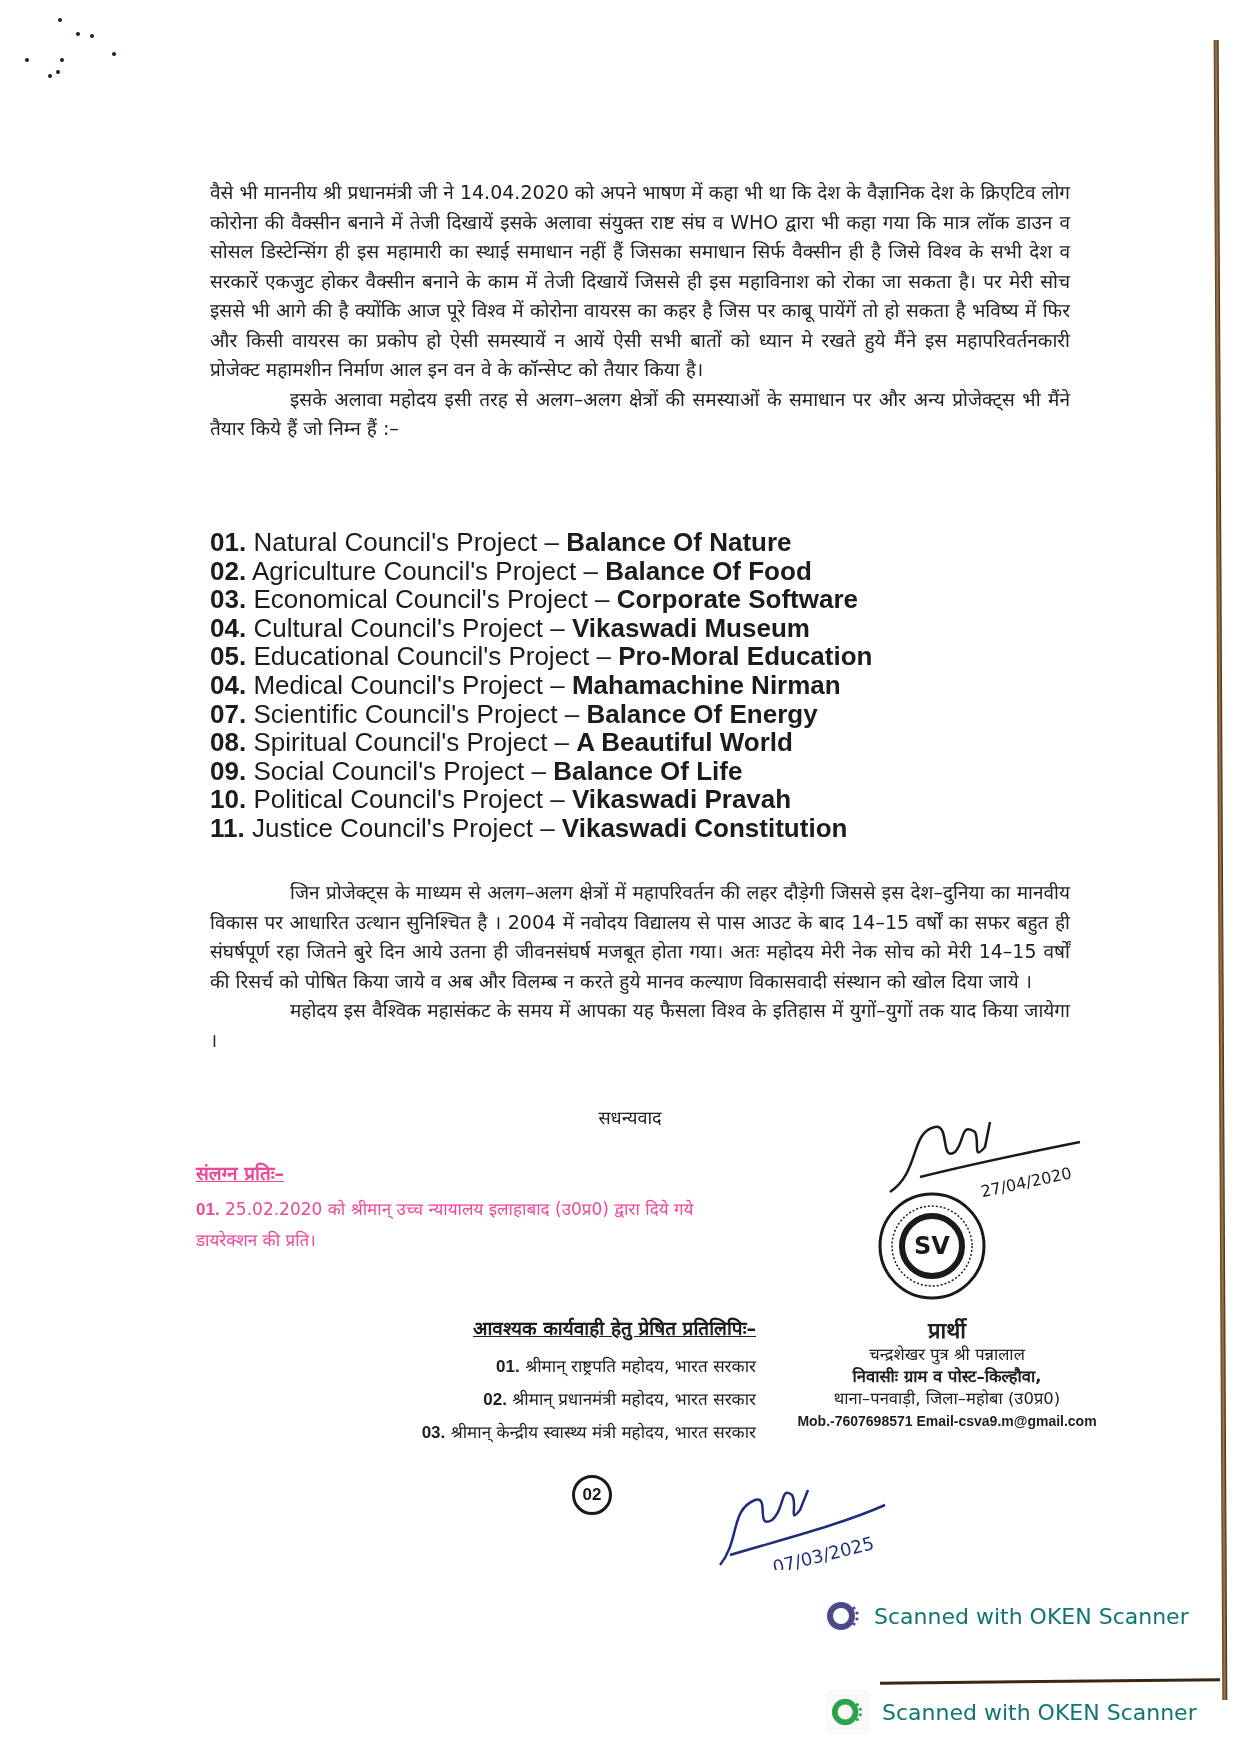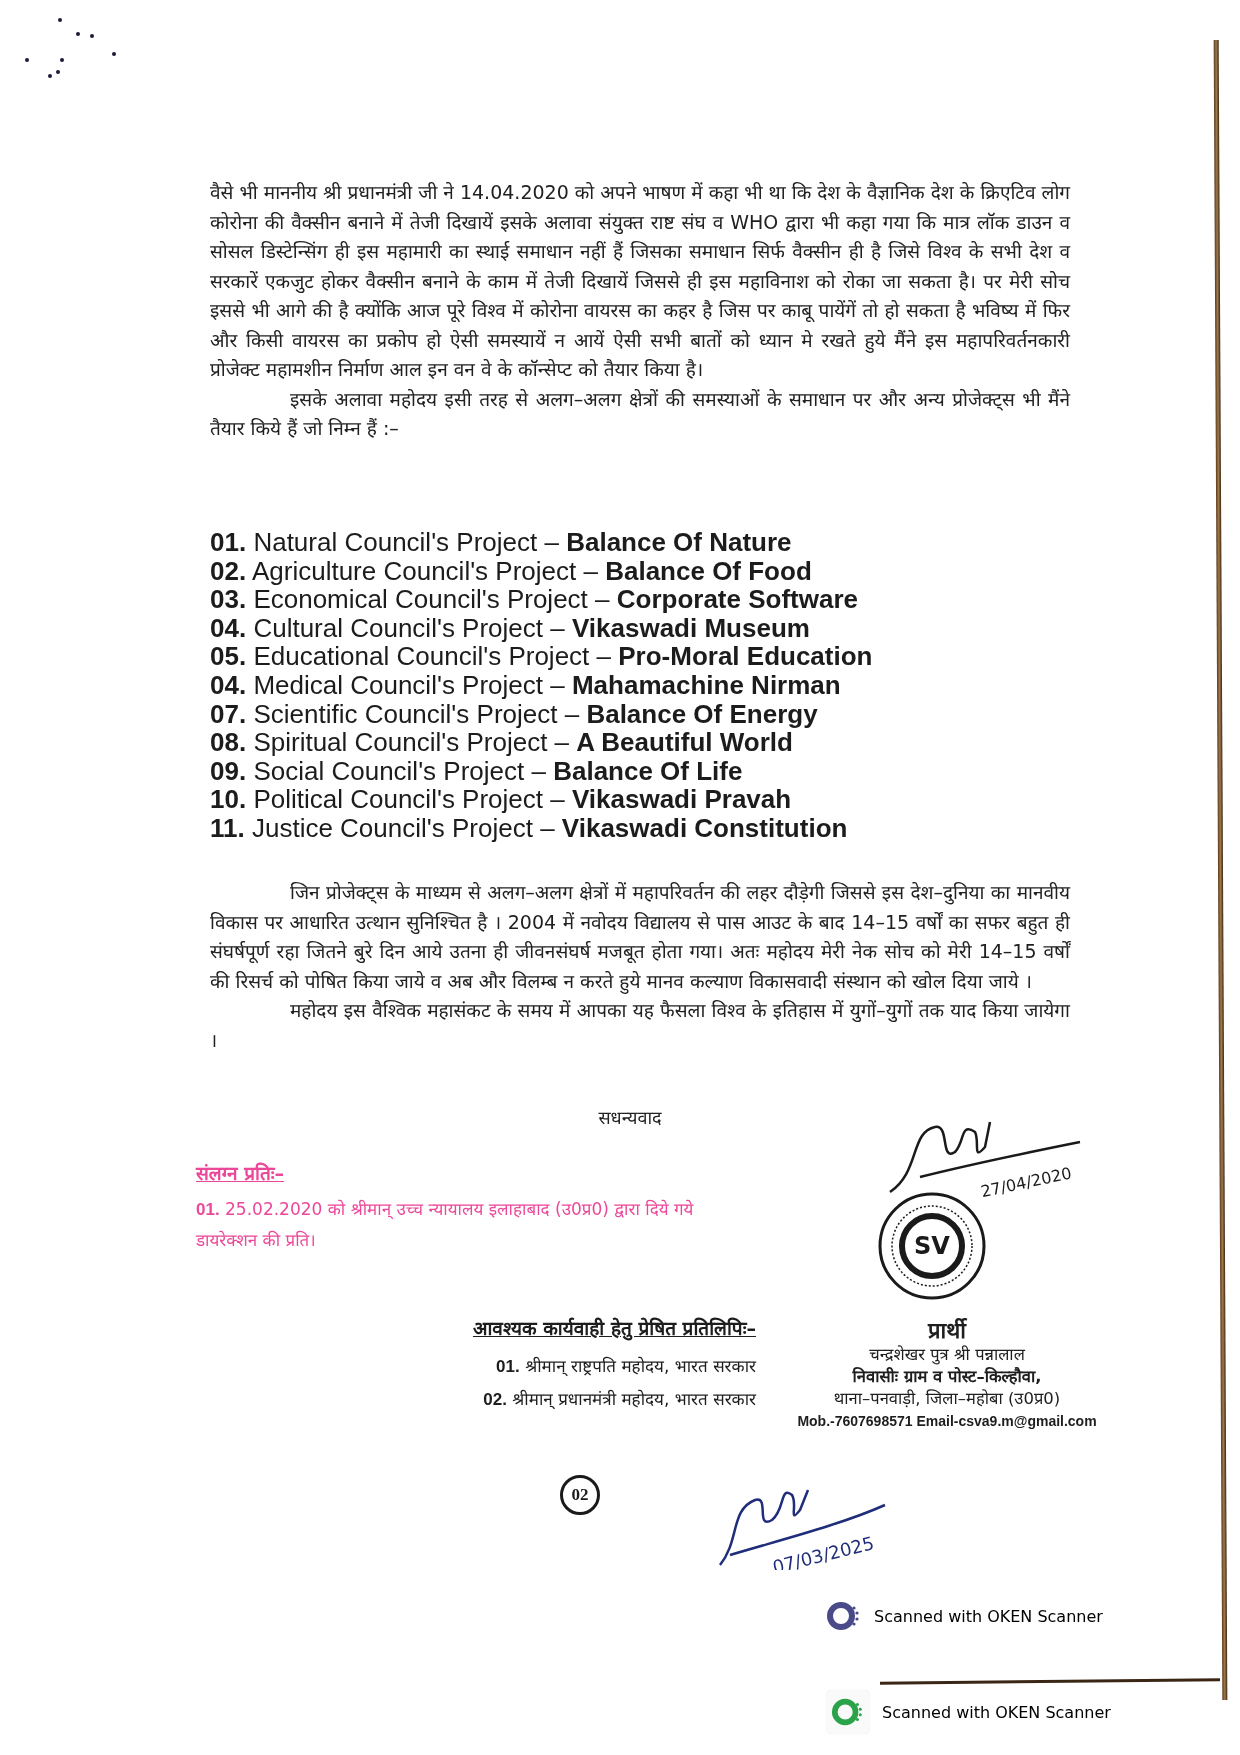--- a/index.html
+++ b/index.html
@@ -60,29 +60,29 @@
   .applicant {
     position: absolute; left: 752px; top: 1318px; width: 390px; text-align: center;
     font-size: 16.5px; line-height: 22px; color: #1e1e1e;
   }
   .applicant .title { font-size: 22px; font-weight: bold; line-height: 26px; }
   .applicant .contact { font-family: "Liberation Sans", sans-serif; font-weight: bold; font-size: 14px; }
 
   .signature-1 { position: absolute; left: 880px; top: 1112px; width: 230px; height: 90px; }
   .seal { position: absolute; left: 876px; top: 1190px; width: 112px; height: 112px; }
   .page-number {
-    position: absolute; left: 560px; top: 1475px; width: 34px; height: 34px;
+    position: absolute; left: 572px; top: 1475px; width: 34px; height: 34px;
     border: 3px solid #1a1a1a; border-radius: 50%;
-    font-family: Liberation Serif, serif; font-weight: bold; font-size: 17px;
+    font-family: Liberation Sans, sans-serif; font-weight: bold; font-size: 17px;
     display: flex; align-items: center; justify-content: center;
   }
   .signature-2 { position: absolute; left: 700px; top: 1470px; width: 200px; height: 100px; }
 
   .oken { position: absolute; display: flex; align-items: center; gap: 12px;
-    font-family: "DejaVu Sans", sans-serif; font-size: 16px; color: #000000; }
+    font-family: "DejaVu Sans", sans-serif; font-size: 22px; color: #0f766e; }
   .oken-1 { left: 826px; top: 1598px; }
   .oken-2 { left: 826px; top: 1690px; }
   .oken-icon-box { width: 44px; height: 44px; border-radius: 6px; background: #fafafa;
     box-shadow: 0 0 1px #ddd; display: flex; align-items: center; justify-content: center; }
 </style>
 </head>
 <body>
 
 <div class="page-edge"></div>
 <div class="page-bottom-edge"></div>
@@ -129,20 +129,21 @@
   <div style="padding-left:0; text-indent:0;">
     <span class="item-num">01.</span>
     <span>25.02.2020 को श्रीमान् उच्च न्यायालय इलाहाबाद (उ0प्र0) द्वारा दिये गये डायरेक्शन की प्रति।</span>
   </div>
 </div>
 
 <div class="copies">
   <span class="heading-u">आवश्यक कार्यवाही हेतु प्रेषित प्रतिलिपिः–</span>
   <div><span class="item-num">01.</span> <span>श्रीमान् राष्ट्रपति महोदय, भारत सरकार</span></div>
   <div><span class="item-num">02.</span> <span>श्रीमान् प्रधानमंत्री महोदय, भारत सरकार</span></div>
+  <div><span class="item-num">03.</span> <span>श्रीमान् केन्द्रीय स्वास्थ्य मंत्री महोदय, भारत सरकार</span></div>
 </div>
 
 <svg class="signature-1" viewBox="0 0 230 90">
   <path d="M10 80 C40 60, 30 20, 55 15 C70 12, 60 50, 75 40 C85 30, 80 10, 95 20 C100 30, 92 50, 105 35 L110 10 M40 65 C80 55, 150 40, 200 30" fill="none" stroke="#1a1a1a" stroke-width="2.5"></path>
   <text x="100" y="75" font-family="DejaVu Sans, sans-serif" font-size="16" fill="#1a1a1a" transform="rotate(-12 150 70)">27/04/2020</text>
 </svg>
 
 <svg class="seal" viewBox="0 0 112 112">
   <circle cx="56" cy="56" r="52" fill="none" stroke="#1a1a1a" stroke-width="3"></circle>
   <circle cx="56" cy="56" r="40" fill="none" stroke="#1a1a1a" stroke-width="1.5" stroke-dasharray="2 2"></circle>

